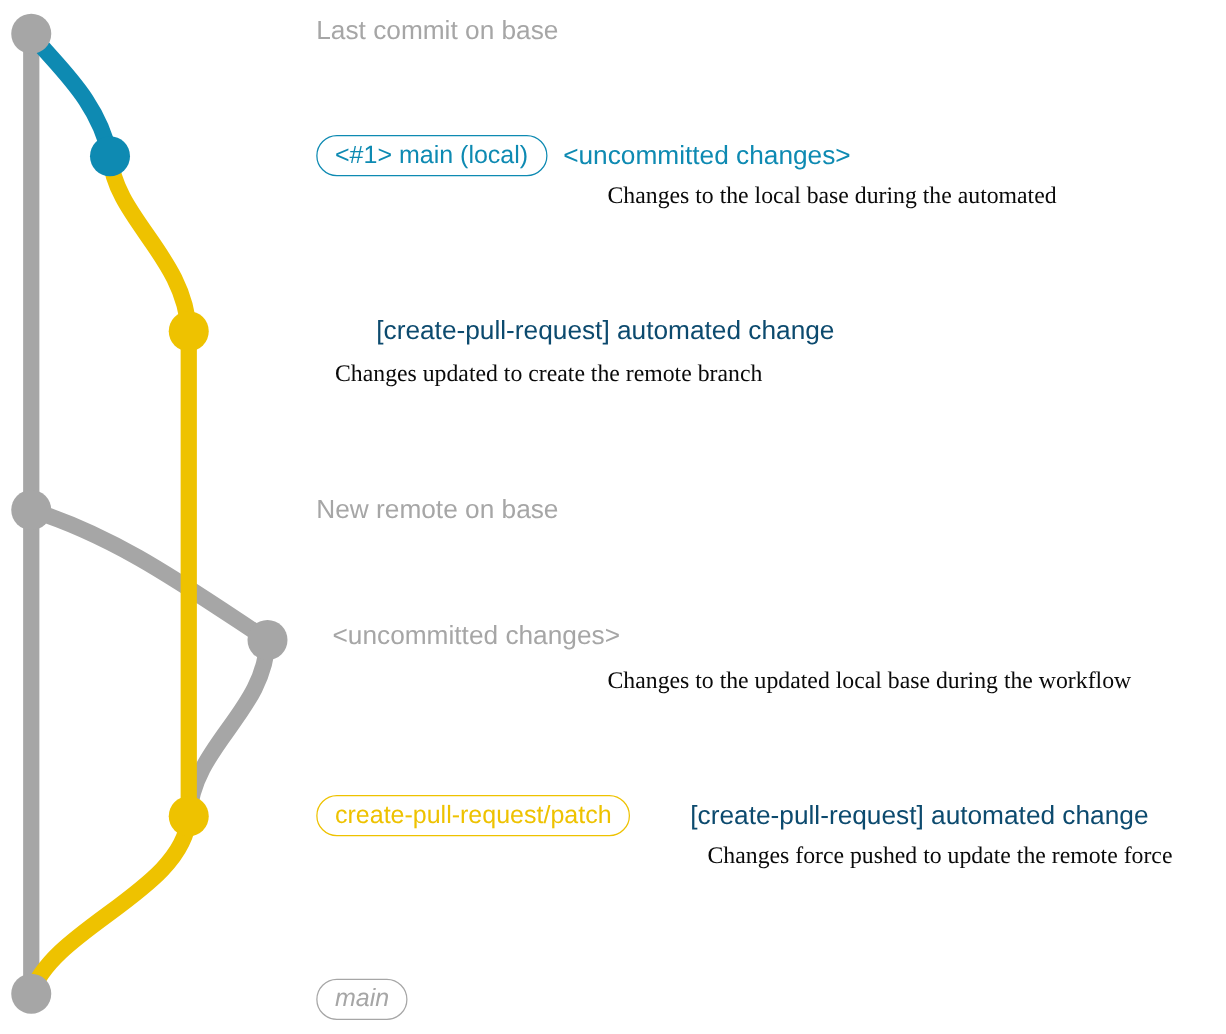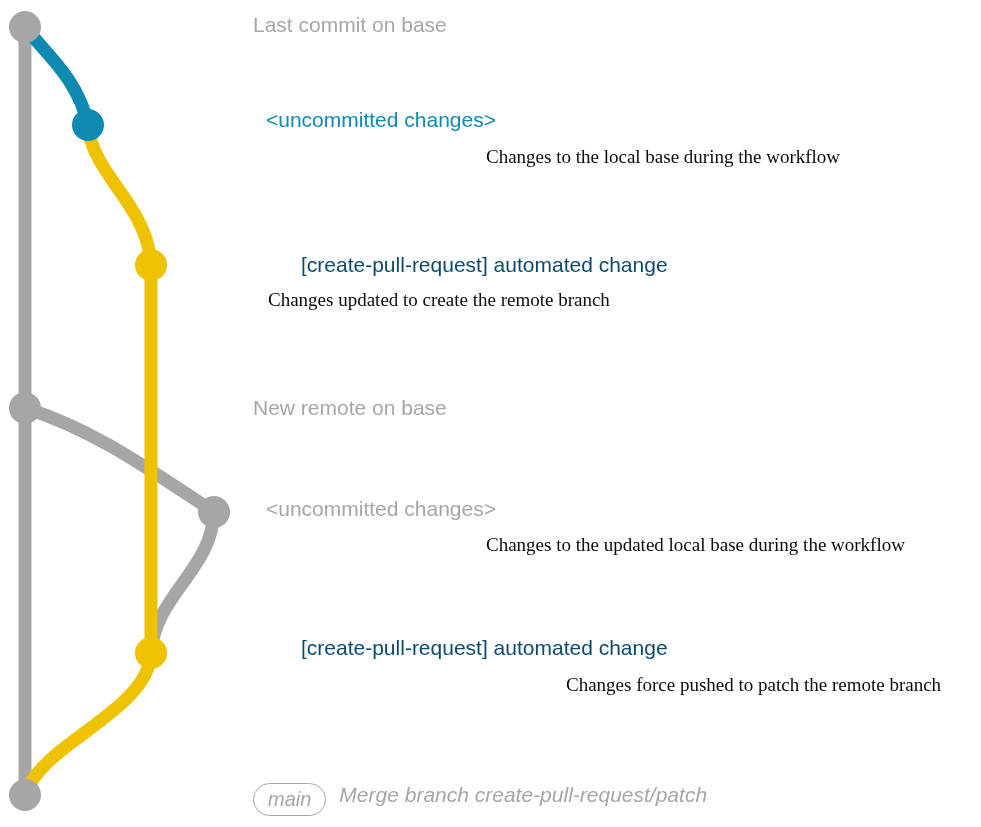--- a/index.html
+++ b/index.html
@@ -21,20 +21,21 @@
     position: absolute;
     left: 0;
     top: 0;
     width: 981px;
     height: 827px;
   }
 
   .row {
     position: absolute;
     display: flex;
+    align-items: center;
     white-space: nowrap;
   }
 
   
   .badge {
     display: inline-flex;
     align-items: center;
     justify-content: center;
     box-sizing: border-box;
     border-radius: 999px;
@@ -97,39 +98,40 @@
   <circle cx="214" cy="512" r="16" fill="#a6a6a6"></circle>
   <circle cx="151" cy="653" r="16" fill="#eec200"></circle>
   <circle cx="25" cy="795" r="16" fill="#a6a6a6"></circle>
 </svg>
 
 <div class="row" style="left:253px; top:13px;">
   <span class="subject gray standalone">Last commit on base</span>
 </div>
 
 <div class="row" style="left:253px; top:108px;">
+  <span class="badge teal">&lt;#1&gt; main (local)</span>
   <span class="subject teal">&lt;uncommitted changes&gt;</span>
 </div>
-<div class="caption" style="left:486px; top:146px;">Changes to the local base during the workflow</div>
+<div class="caption" style="left:486px; top:146px;">Changes to the local base during the automated</div>
 
 <div class="row" style="left:253px; top:253px;">
   <span class="subject amber standalone">[create-pull-request] automated change</span>
 </div>
 <div class="caption" style="left:268px; top:289px;">Changes updated to create the remote branch</div>
 
 <div class="row" style="left:253px; top:396px;">
   <span class="subject gray standalone">New remote on base</span>
 </div>
 
 <div class="row" style="left:253px; top:497px;">
   <span class="subject gray">&lt;uncommitted changes&gt;</span>
 </div>
 <div class="caption" style="left:486px; top:534px;text-align:right;">Changes to the updated local base during the workflow</div>
 
 <div class="row" style="left:253px; top:636px;">
+  <span class="badge amber">create-pull-request/patch</span>
   <span class="subject amber">[create-pull-request] automated change</span>
 </div>
-<div class="caption" style="left:566px; top:674px;">Changes force pushed to patch the remote branch</div>
+<div class="caption" style="left:566px; top:674px;">Changes force pushed to update the remote force</div>
 
 <div class="row" style="left:253px; top:783px;font-style:italic;">
   <span class="badge gray">main</span>
-  <span class="subject gray">Merge branch create-pull-request/patch</span>
 </div>
 
 </body></html>

